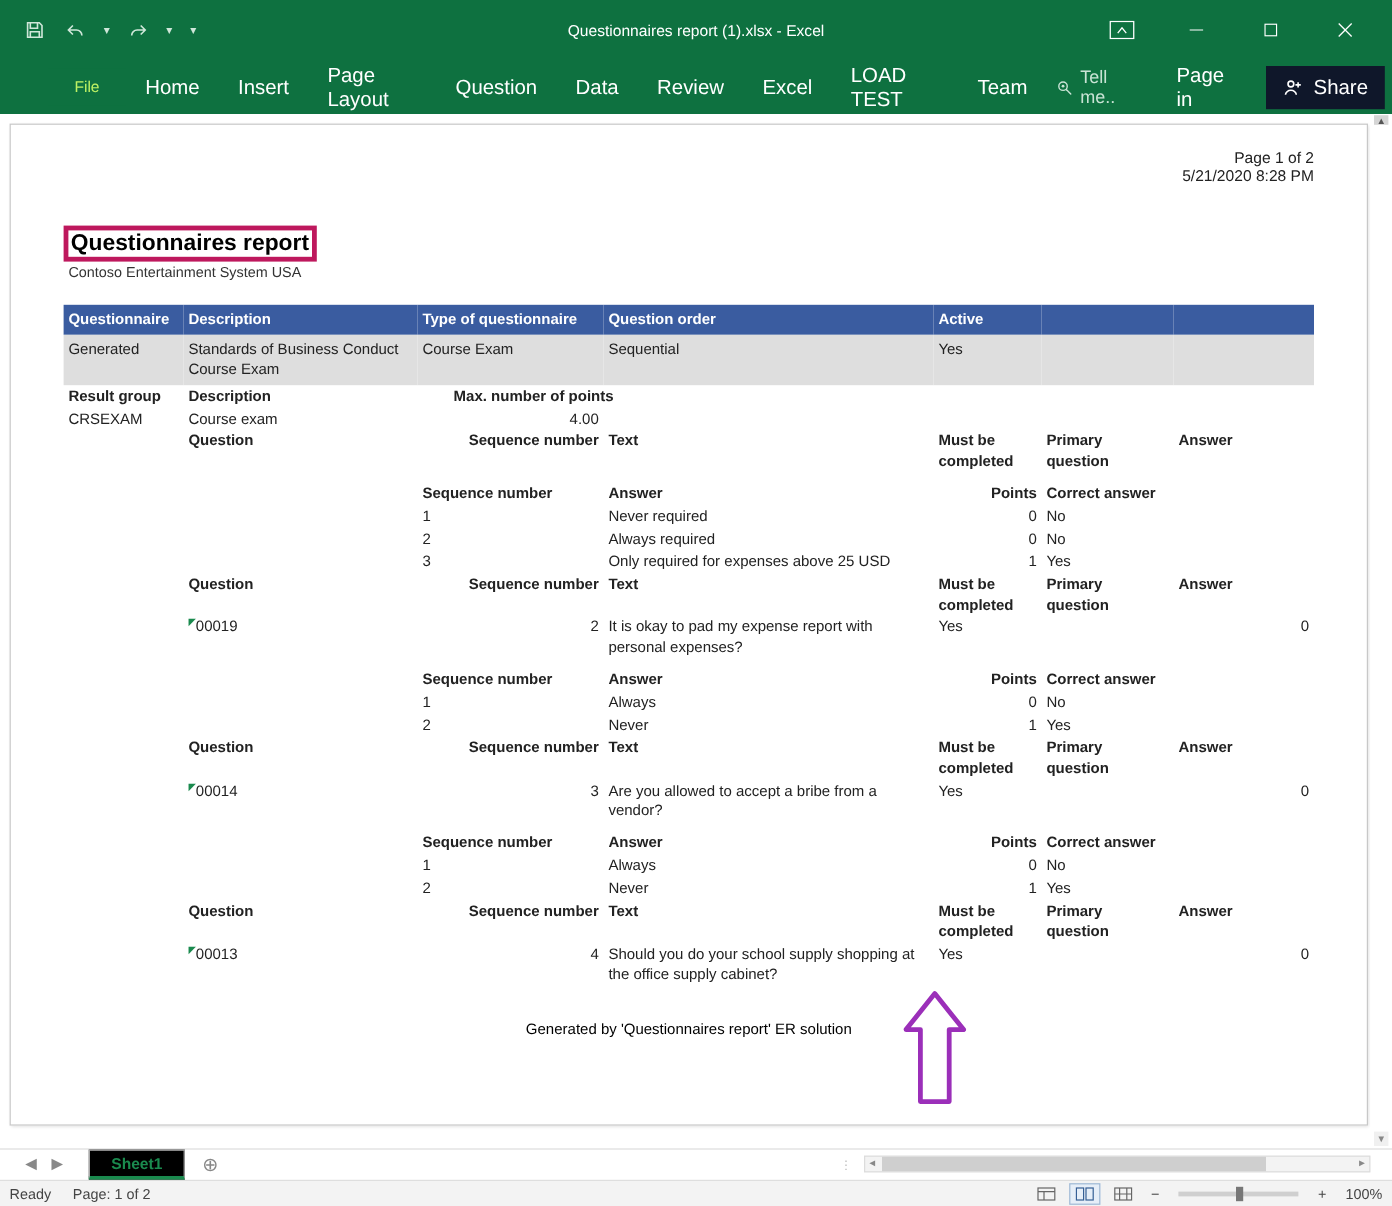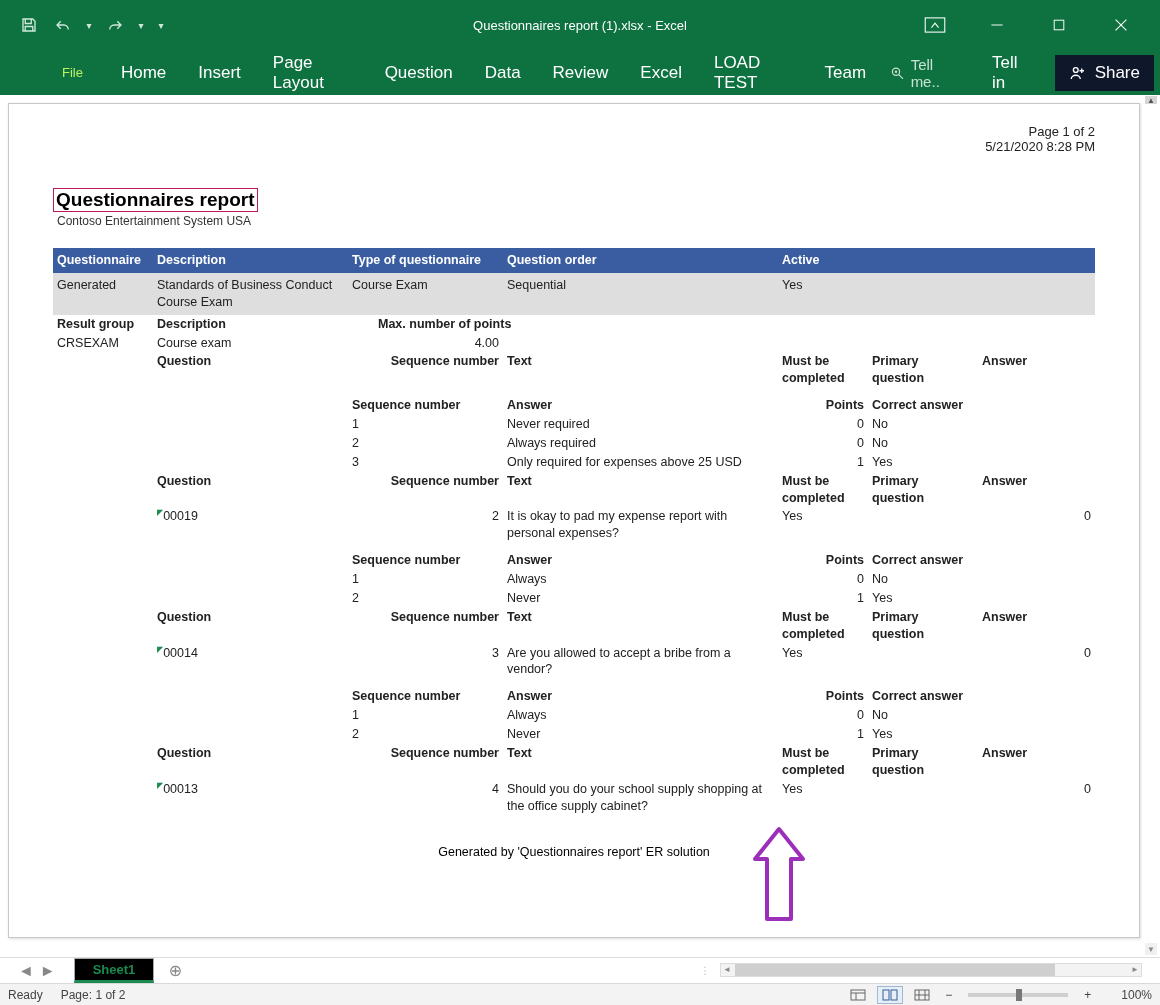--- a/index.html
+++ b/index.html
@@ -30,21 +30,21 @@
   
   .workspace { flex: 1; background: #ffffff; position: relative; display: flex; overflow: hidden; }
   .scroll-v { position: absolute; right: 0; top: 0; bottom: 0; width: 18px; background: #ffffff; }
   .scroll-v-thumb-top { position: absolute; left: 3px; right: 3px; top: 1px; height: 8px; background: #d5d5d5; display: flex; align-items: center; justify-content: center; color: #555; font-size: 8px;}
   .scroll-v .arrow-down { position: absolute; bottom: 2px; left: 3px; right: 3px; height: 12px; background: #f0f0f0; display:flex; align-items:center; justify-content:center; color:#888; font-size:8px;}
 
   .page-wrap { padding: 8px 20px 0 8px; flex: 1; overflow: hidden;}
   .page { background: #ffffff; border: 1px solid #c8c8c8; height: 835px; box-shadow: 1px 1px 3px rgba(0,0,0,0.15); padding: 30px 44px 20px 44px; position: relative;}
   .page-meta { position: absolute; top: 20px; right: 44px; text-align: right; font-size: 13px; color: #222;}
   .rpt-title-wrap { margin-top: 54px; }
-  .title-box { display:inline-block; border:1px solid #be185d; padding:0 2px; font-weight:bold; font-size:19px; }
+  .title-box { display:inline-block; border:4px solid #be185d; padding:0 2px; font-weight:bold; font-size:19px; }
   .rpt-sub { font-size: 12px; color: #333; margin-top: 2px; margin-left: 4px;}
 
   table.rep { border-collapse: collapse; width: 100%; margin-top: 20px; font-size: 12.5px; color: #222;}
   table.rep td { padding: 1px 4px; vertical-align: top; line-height: 1.35;}
   tr.hdrbar td { background: #3a5ca0; color: #ffffff; font-weight: bold; padding: 4px 4px;}
   tr.greybar td { background: #dedede; padding: 4px 4px;}
   .b { font-weight: bold; margin-left: 11px; }
   .r { text-align: right; }
   .tri { color: #1a8a4e; font-size: 8px; vertical-align: top; margin-right: 0;}
   .gen-foot { text-align: center; font-size: 12.5px; margin-top: 22px;}
@@ -138,21 +138,21 @@
   </div>
   <div class="rb-right">
     <div class="tell-me">
       <svg viewBox="0 0 24 24" width="16" height="16" fill="none" stroke="#c8e3d4" stroke-width="2">
           <circle cx="10" cy="10" r="6"></circle>
           <path d="M21 21l-6-6" stroke-linecap="round"></path>
           <circle cx="10" cy="10" r="2" fill="#c8e3d4" stroke="none"></circle>
         </svg>
       <span>Tell me..</span>
     </div>
-    <div class="signin">Tell in</div>
+    <div class="signin">Page in</div>
     <div class="share-btn">
       <svg viewBox="0 0 24 24" width="18" height="18" fill="none" stroke="#fff" stroke-width="1.8">
           <circle cx="9" cy="8" r="3.2"></circle>
           <path d="M3 20c0-3 3-5 6-5s6 2 6 5"></path>
           <path d="M17 6v6M14 9h6"></path>
         </svg>
       <span>Share</span>
     </div>
   </div>
 </div>
@@ -443,15 +443,15 @@
           <line x1="5" y1="1" x2="5" y2="11"></line>
           <line x1="11" y1="1" x2="11" y2="11"></line>
           <line x1="1" y1="6" x2="15" y2="6"></line>
         </svg>
     </div>
     <span class="zm-btn">−</span>
     <div class="zoom-slider">
         <div class="zoom-slider-thumb"></div>
       </div>
     <span class="zm-btn">+</span>
-    <span style="margin-left:20px;">100%</span>
+    <span style="margin-left:6px;">100%</span>
   </div>
 </div>
 
 </body></html>

